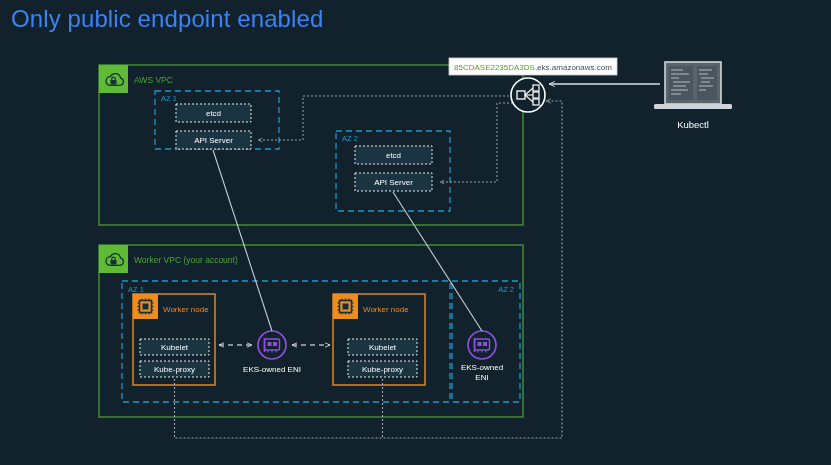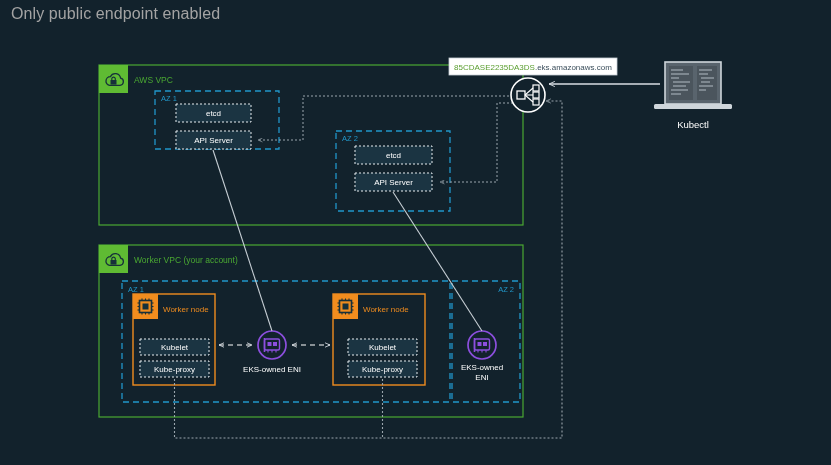--- a/index.html
+++ b/index.html
@@ -12,23 +12,23 @@
     height: 465px;
     overflow: hidden;
     font-family: "Liberation Sans", sans-serif;
     color: #ffffff;
     position: relative;
   }
   #page-title {
     position: absolute;
     left: 11px;
     top: 5px;
-    font-size: 16px;
+    font-size: 24px;
     font-weight: 400;
-    color: #a3a3a3;
+    color: #3b82f6;
     letter-spacing: 0.1px;
   }
   #diagram-canvas {
     position: absolute;
     left: 0;
     top: 0;
   }
   .lbl {
     font-family: "Liberation Sans", sans-serif;
     font-size: 8px;

